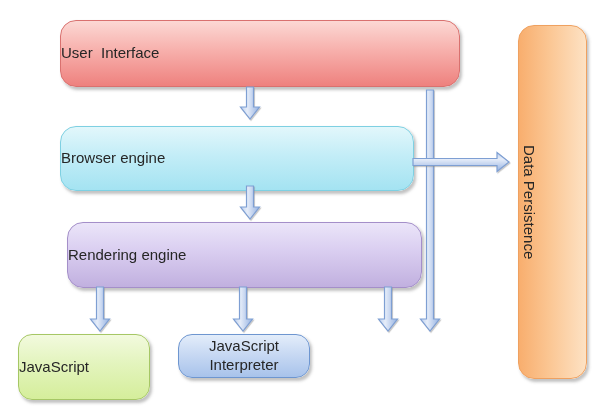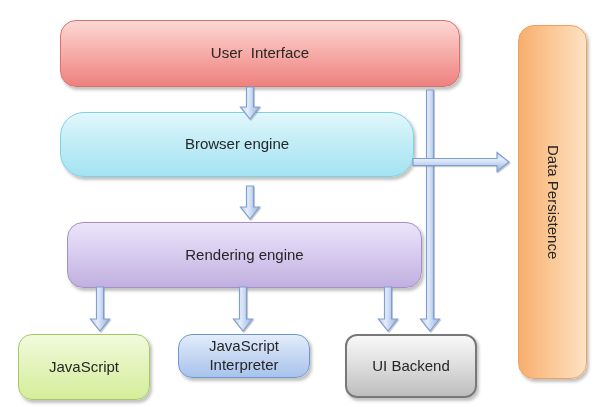--- a/index.html
+++ b/index.html
@@ -1,32 +1,32 @@
 <!DOCTYPE html>
 <html><head>
 <meta charset="utf-8">
 <style>
   html,body{margin:0;padding:0;background:#ffffff;}
   .canvas{
     position:relative;width:611px;height:407px;background:#ffffff;overflow:hidden;
     font-family:"Liberation Sans","DejaVu Sans",sans-serif;color:#262626;
   }
   .box{
-    position:absolute;display:flex;align-items:center;justify-content:center;
+    position:absolute;display:flex;align-items:center;justify-content:flex-start;
     text-align:center;font-size:15px;line-height:1.25;
     box-shadow:2px 2.5px 3px rgba(120,120,120,0.45);
   }
   .box .lbl{white-space:pre;}
   .box-user{
     left:60px;top:20px;width:398px;height:65px;border-radius:16px;
     background:linear-gradient(180deg,#fcd8d4 0%,#f7b0ac 45%,#ee817e 100%);
     border:1px solid #d9716f;
   }
   .box-browser{
-    left:60px;top:112px;width:352px;height:63px;border-radius:24px;
+    left:60px;top:126px;width:352px;height:63px;border-radius:16px;
     background:linear-gradient(180deg,#e2f7fb 0%,#c3edf7 45%,#a4e3f2 100%);
     border:1px solid #7ed0e2;
   }
   .box-render{
     left:67px;top:222px;width:353px;height:64px;border-radius:16px;
     background:linear-gradient(180deg,#ebe5f9 0%,#d9cdf0 45%,#c1b0df 100%);
     border:1px solid #a48fc9;
   }
   .box-network{
     left:18px;top:334px;width:130px;height:64px;border-radius:14px;
@@ -77,23 +77,20 @@
   </div>
 
   <div class="box box-network">
     <span class="lbl">JavaScript</span>
   </div>
 
   <div class="box box-js">
     <span class="lbl">JavaScript Interpreter</span>
   </div>
 
-  <div class="box box-uibackend">
-    <span class="lbl">UI Backend</span>
-  </div>
 
   <div class="box box-persist">
     <span class="lbl">Data Persistence</span>
   </div>
 
   <svg class="arrow-layer" width="611" height="407" viewBox="0 0 611 407" xmlns="http://www.w3.org/2000/svg">
     <defs>
       <linearGradient id="agv" x1="0" y1="0" x2="1" y2="0">
         <stop offset="0" stop-color="#b9cdee"></stop>
         <stop offset="0.35" stop-color="#e6edf9"></stop>

